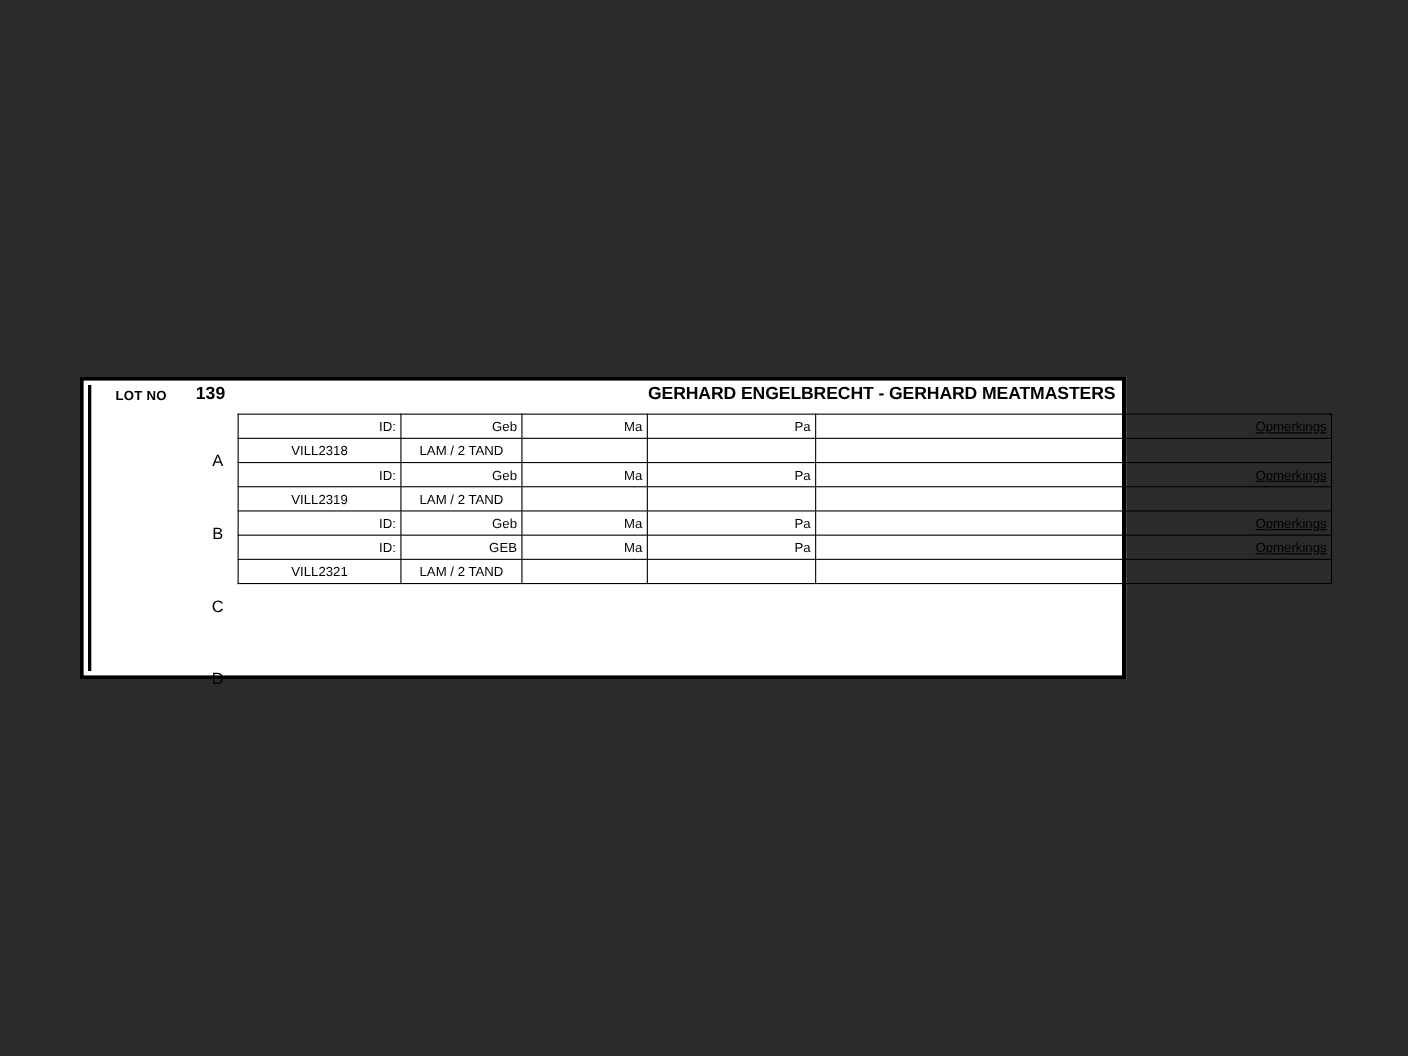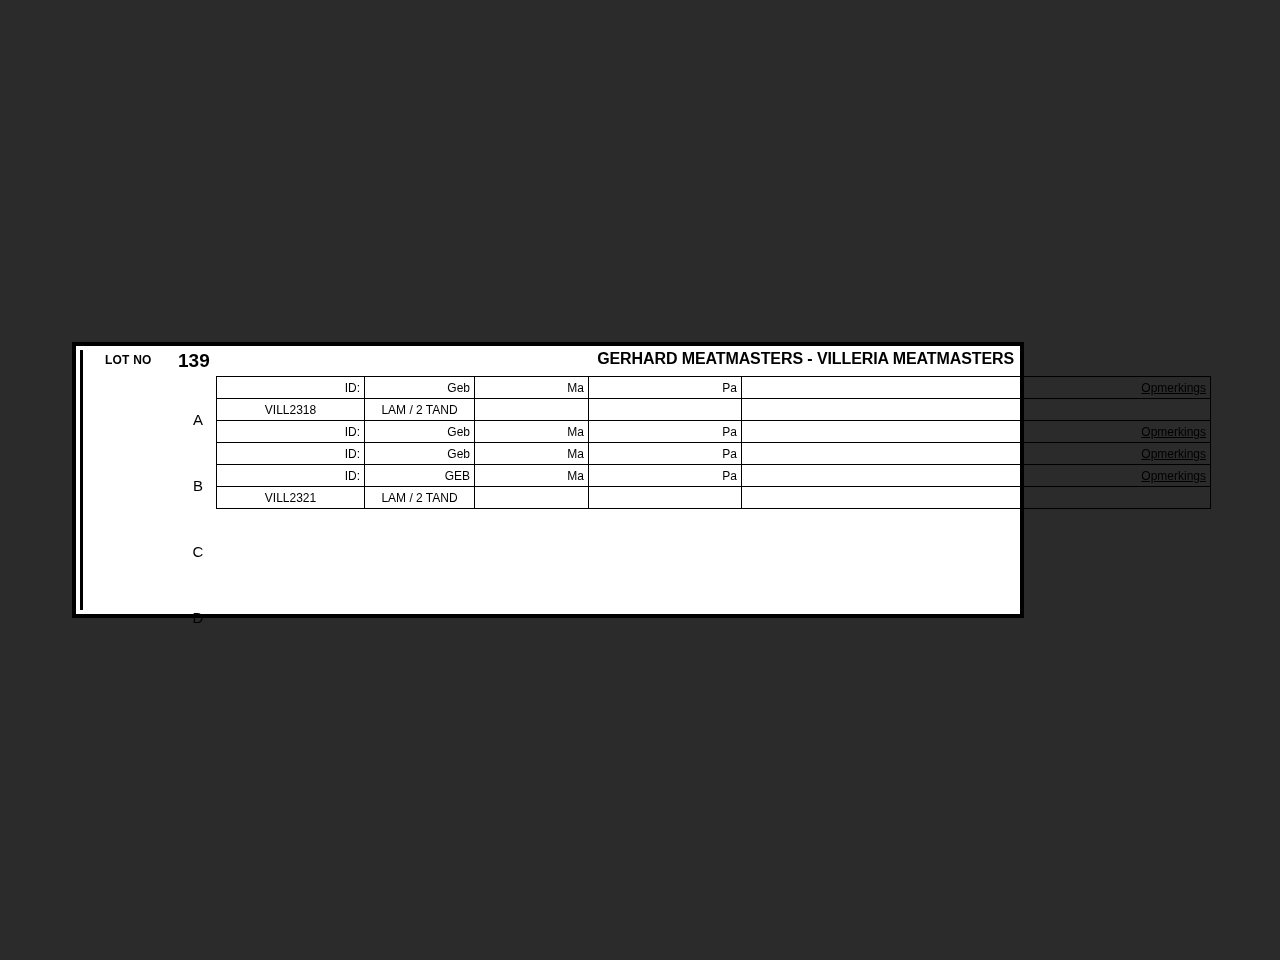--- a/index.html
+++ b/index.html
@@ -50,21 +50,21 @@
     font-size: 12px;
     font-weight: bold;
     letter-spacing: 0.2px;
     color: #000;
   }
 
   .lot-number {
     position: absolute;
     left: 95px;
     top: 0px;
-    font-size: 19px;
+    font-size: 16px;
     font-weight: bold;
     color: #000;
   }
 
   .breeder-title {
     position: absolute;
     right: 2px;
     top: 0px;
     font-size: 16px;
     font-weight: bold;
@@ -146,21 +146,21 @@
 </style>
 </head>
 <body>
 
 <div class="page-wrap">
   <div class="sheet">
 
     <div class="lot-header">
       <span class="lot-label">LOT NO</span>
       <span class="lot-number">139</span>
-      <span class="breeder-title">GERHARD MEATMASTERS - VILLERIA MEATMASTERS</span>
+      <span class="breeder-title">GERHARD ENGELBRECHT - GERHARD MEATMASTERS</span>
     </div>
 
     <div class="letter-col">
       <div class="letter first">A</div>
       <div class="letter" style="margin-top:22px;">B</div>
       <div class="letter" style="margin-top:22px;">C</div>
       <div class="letter" style="margin-top:22px;">D</div>
     </div>
 
     <div class="table-area">
@@ -189,20 +189,27 @@
             <td class="blank-cell"></td>
           </tr>
 
           <tr>
             <td class="hdr-cell">ID:</td>
             <td class="hdr-cell">Geb</td>
             <td class="hdr-cell">Ma</td>
             <td class="hdr-cell">Pa</td>
             <td class="hdr-cell opm">Opmerkings</td>
           </tr>
+          <tr>
+            <td class="animal-id">VILL2319</td>
+            <td class="animal-geb">LAM / 2 TAND</td>
+            <td class="blank-cell"></td>
+            <td class="blank-cell"></td>
+            <td class="blank-cell"></td>
+          </tr>
 
           <tr>
             <td class="hdr-cell">ID:</td>
             <td class="hdr-cell">Geb</td>
             <td class="hdr-cell">Ma</td>
             <td class="hdr-cell">Pa</td>
             <td class="hdr-cell opm">Opmerkings</td>
           </tr>
 
           <tr>

